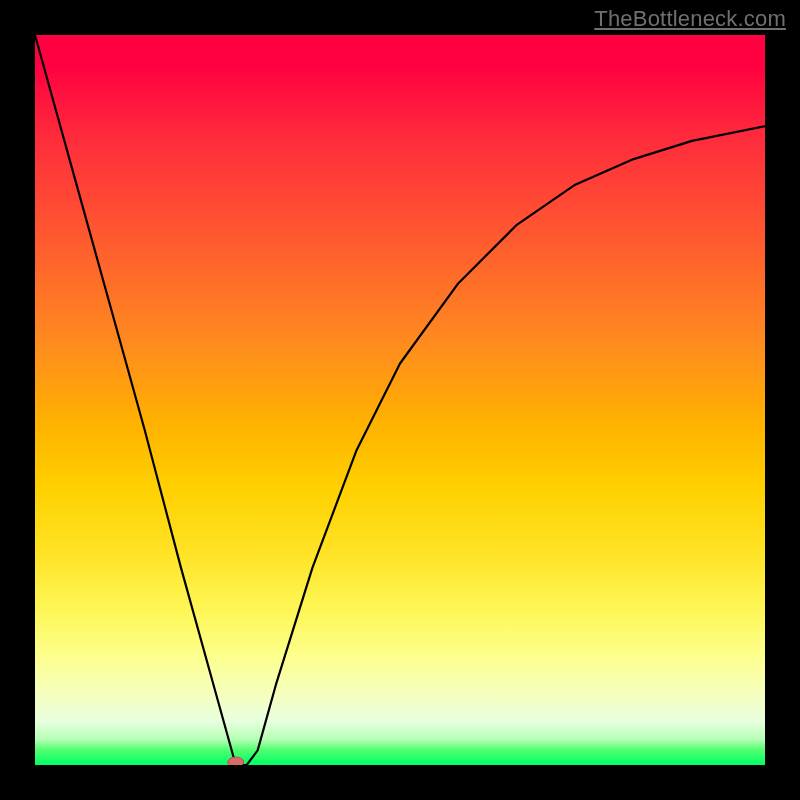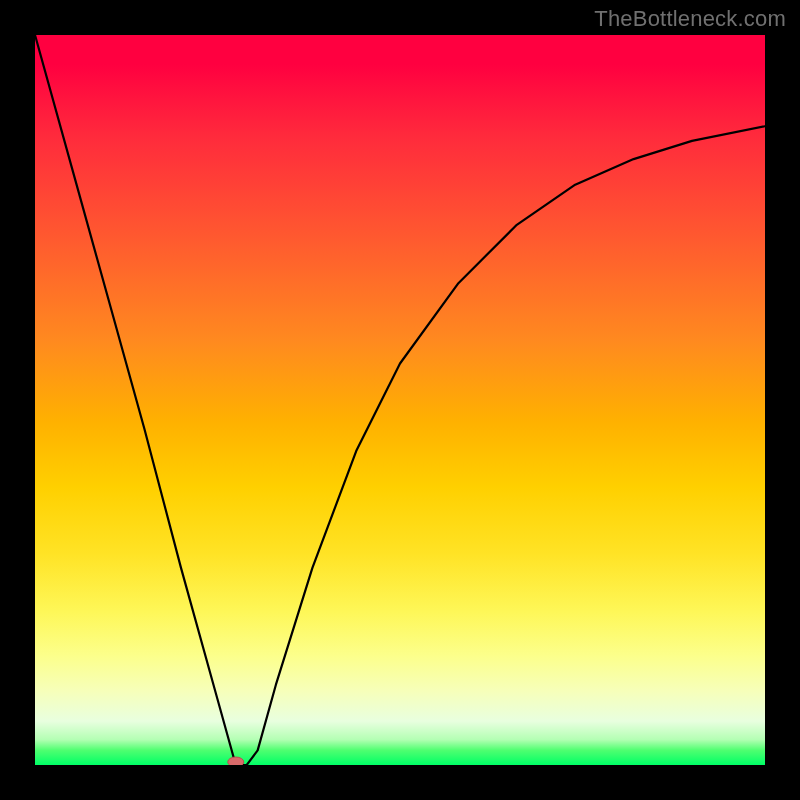--- a/index.html
+++ b/index.html
@@ -70,20 +70,21 @@
   }
   .watermark {
     position: absolute;
     top: 6px;
     right: 14px;
     color: #707070;
     font-size: 22px;
     font-weight: 500;
     letter-spacing: 0.2px;
     user-select: none;
+    text-decoration: underline;
   }
 </style>
 </head>
 <body>
 
 <div class="frame">
 
   <div class="watermark">TheBottleneck.com</div>
 
   <div class="plot-area">

